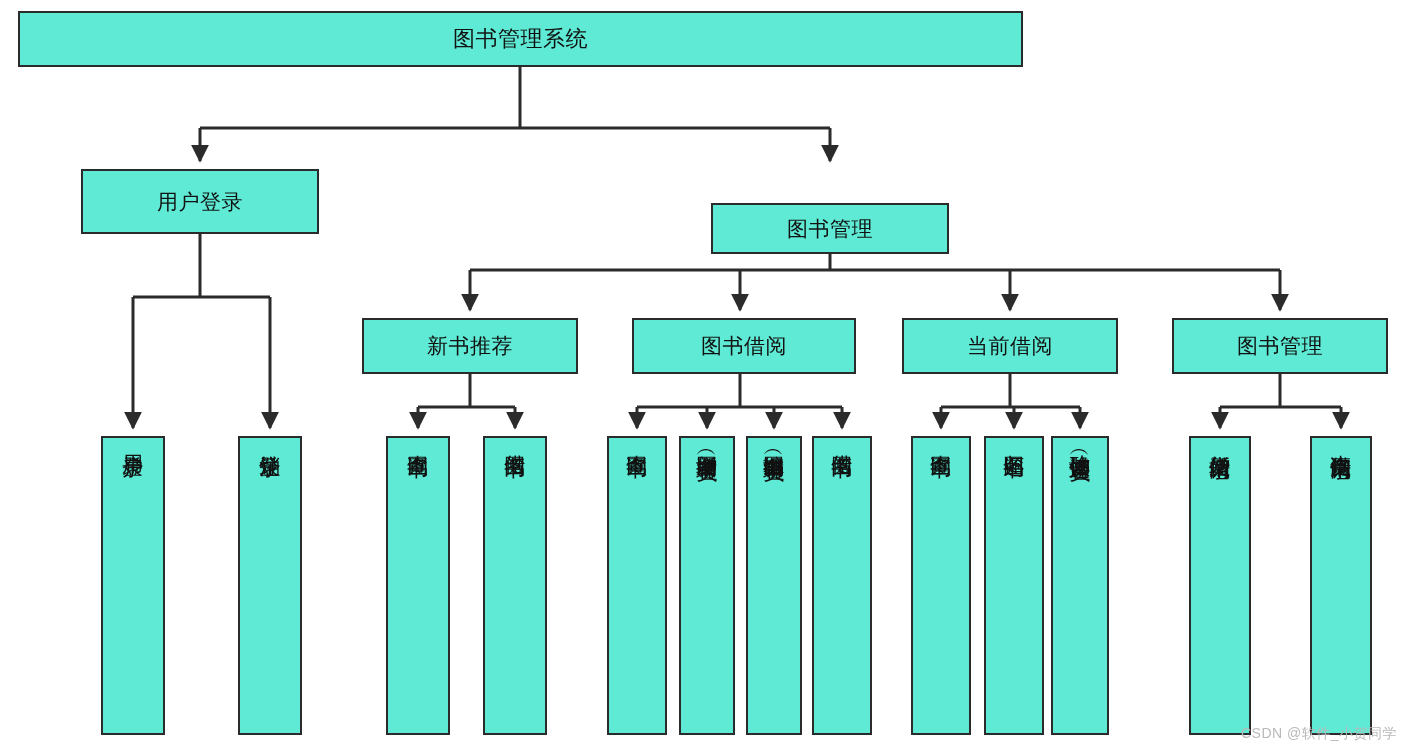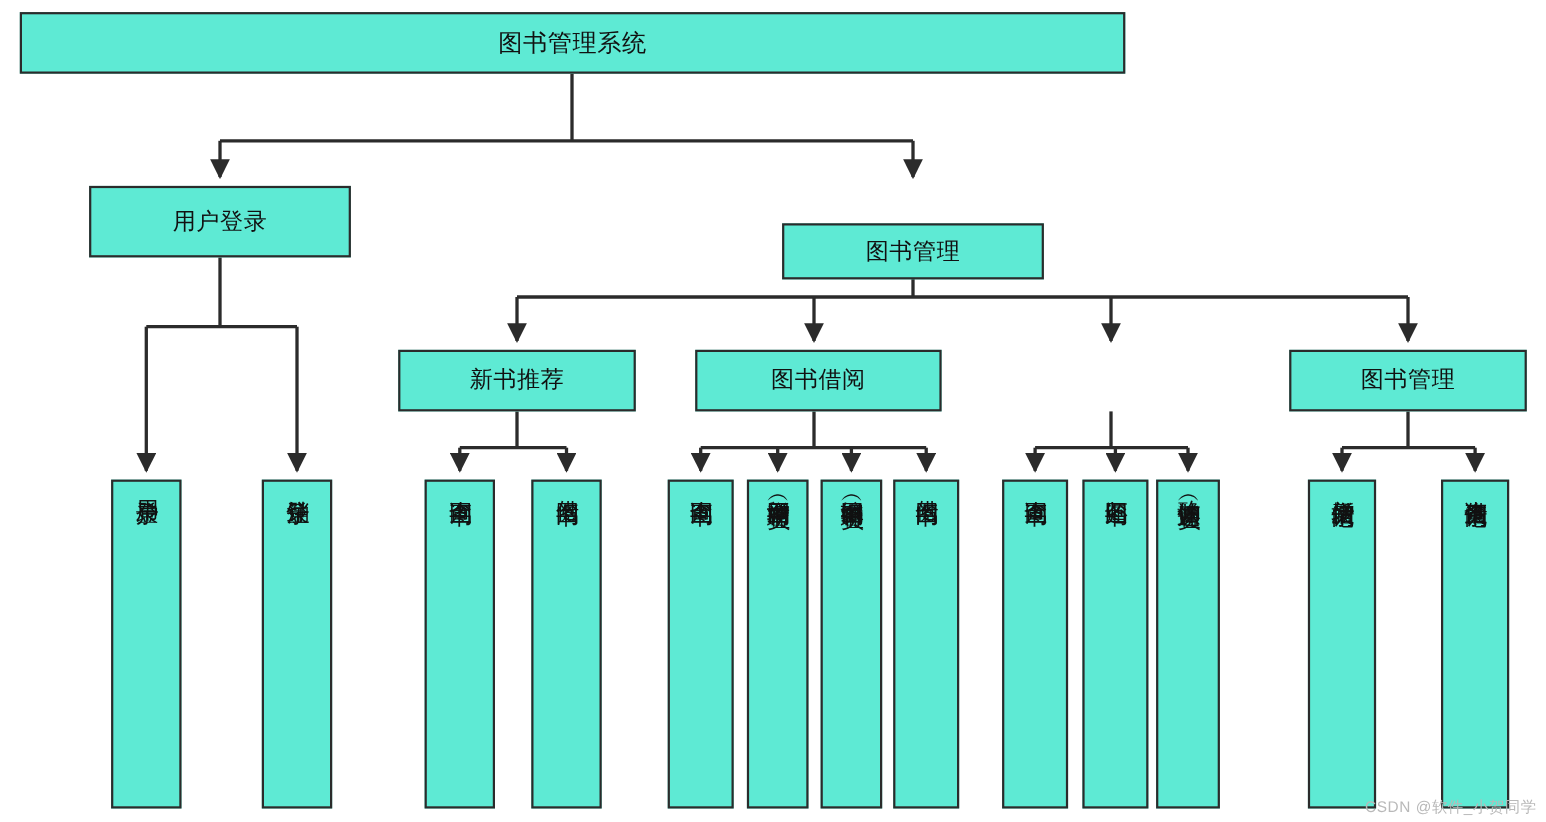--- a/index.html
+++ b/index.html
@@ -153,20 +153,23 @@
   <div class="node-box lvl2" style="left: 711px; top: 186px; width: 238px; height: 51px; margin-top: 17px;">
     <span class="node-label-h">图书管理</span>
   </div>
 
   <div class="node-box lvl3" style="left: 362px; top: 318px; width: 216px; height: 56px;">
     <span class="node-label-h">新书推荐</span>
   </div>
   <div class="node-box lvl3" style="left: 632px; top: 318px; width: 224px; height: 56px;">
     <span class="node-label-h">图书借阅</span>
   </div>
+  <div class="node-box lvl3" style="left: 902px; top: 318px; width: 216px; height: 56px;">
+    <span class="node-label-h">当前借阅</span>
+  </div>
   <div class="node-box lvl3" style="left: 1172px; top: 318px; width: 216px; height: 56px;">
     <span class="node-label-h">图书管理</span>
   </div>
 
   <div class="node-box leaf" style="left: 101px; top: 436px; width: 64px; height: 299px;">
     <span class="node-label-v">用户登录</span>
   </div>
   <div class="node-box leaf" style="left: 238px; top: 436px; width: 64px; height: 299px;">
     <span class="node-label-v">注销登录</span>
   </div>

